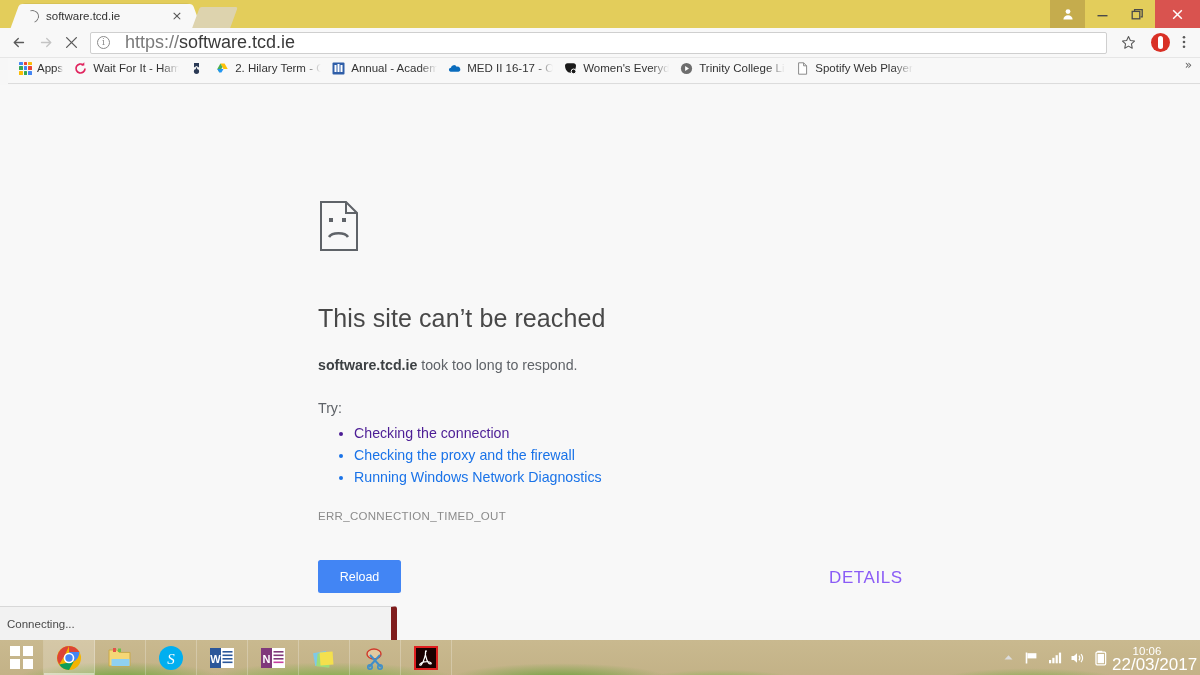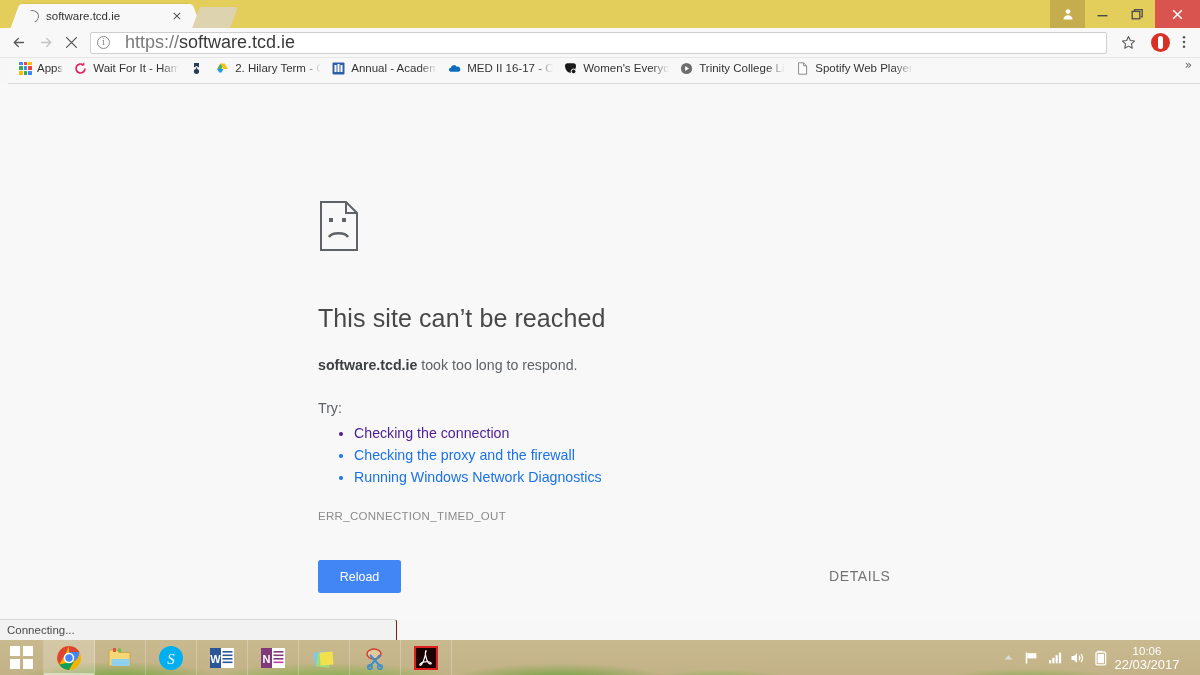--- a/index.html
+++ b/index.html
@@ -130,28 +130,28 @@
   .try-list li.link { color:#1a73e8; }
   .errcode { margin-top:22px; font-size:11.5px; color:#8b8b8b; letter-spacing:0.3px; }
   .btnrow { margin-top:38px; position:relative; height:34px; }
   .reload-btn {
     position:absolute; left:0; top:0; width:83px; height:33px;
     background:#4285f4; border:none; border-radius:2.5px; color:#fff;
     font-size:12.5px; font-family:"Liberation Sans", sans-serif; cursor:pointer;
   }
   .details-btn {
     position:absolute; left:511px; top:8px;
-    font-size:14px; color:#737373; letter-spacing:0.6px; background:none; border:none;
+    font-size:17px; color:#8b5cf6; letter-spacing:0.6px; background:none; border:none;
     font-family:"Liberation Sans", sans-serif; cursor:pointer;
   }
 
   
   .statusbar {
-    position:absolute; left:0; bottom:0; width:397px; height:21px;
-    background:#f2f2f2; border-top:1px solid #d8d8d8; border-right:1px solid #7f1d1d;
+    position:absolute; left:0; bottom:0; width:397px; height:34px;
+    background:#f2f2f2; border-top:1px solid #d8d8d8; border-right:6px solid #7f1d1d;
     border-top-right-radius:3px;
     display:flex; align-items:center; padding-left:7px;
   }
   .statusbar span { font-size:11.5px; color:#4a4a4a; }
 
   
   .taskbar {
     position:absolute; left:0; bottom:0; width:1200px; height:35px;
     background:linear-gradient(180deg,#cdbd93 0%,#c8b78c 100%);
     overflow:hidden;
@@ -173,21 +173,21 @@
   .tb-item.active { background:rgba(255,255,255,0.22); box-shadow:inset 0 -2px 0 rgba(255,255,255,0.45); }
   .tb-start { width:44px; border-right:1px solid rgba(255,255,255,0.2); }
   .winlogo { width:23px; height:23px; display:grid; grid-template-columns:1fr 1fr; grid-template-rows:1fr 1fr; gap:2.2px; }
   .winlogo i { background:#fff; display:block; }
 
   .tray { position:absolute; right:0; top:0; height:35px; display:flex; align-items:center; }
   .tray-ico { width:23px; height:35px; display:flex; align-items:center; justify-content:center;
               color:#fff; font-size:12px; font-family:"DejaVu Sans", sans-serif; }
   .clock { width:88px; text-align:center; color:#fff; line-height:12px; padding-right:18px; }
   .clock .t { font-size:11.5px; display:block; }
-  .clock .d { font-size:13px; display:block; margin-top:2px; }
+  .clock .d { font-size:17px; display:block; margin-top:2px; }
   .sad-face-doc { fill:none; stroke:#5f6368; stroke-width:2; }
 </style>
 </head>
 <body>
 
 <div class="screen">
 
   <div class="browser">
 
     <div class="tabstrip">

